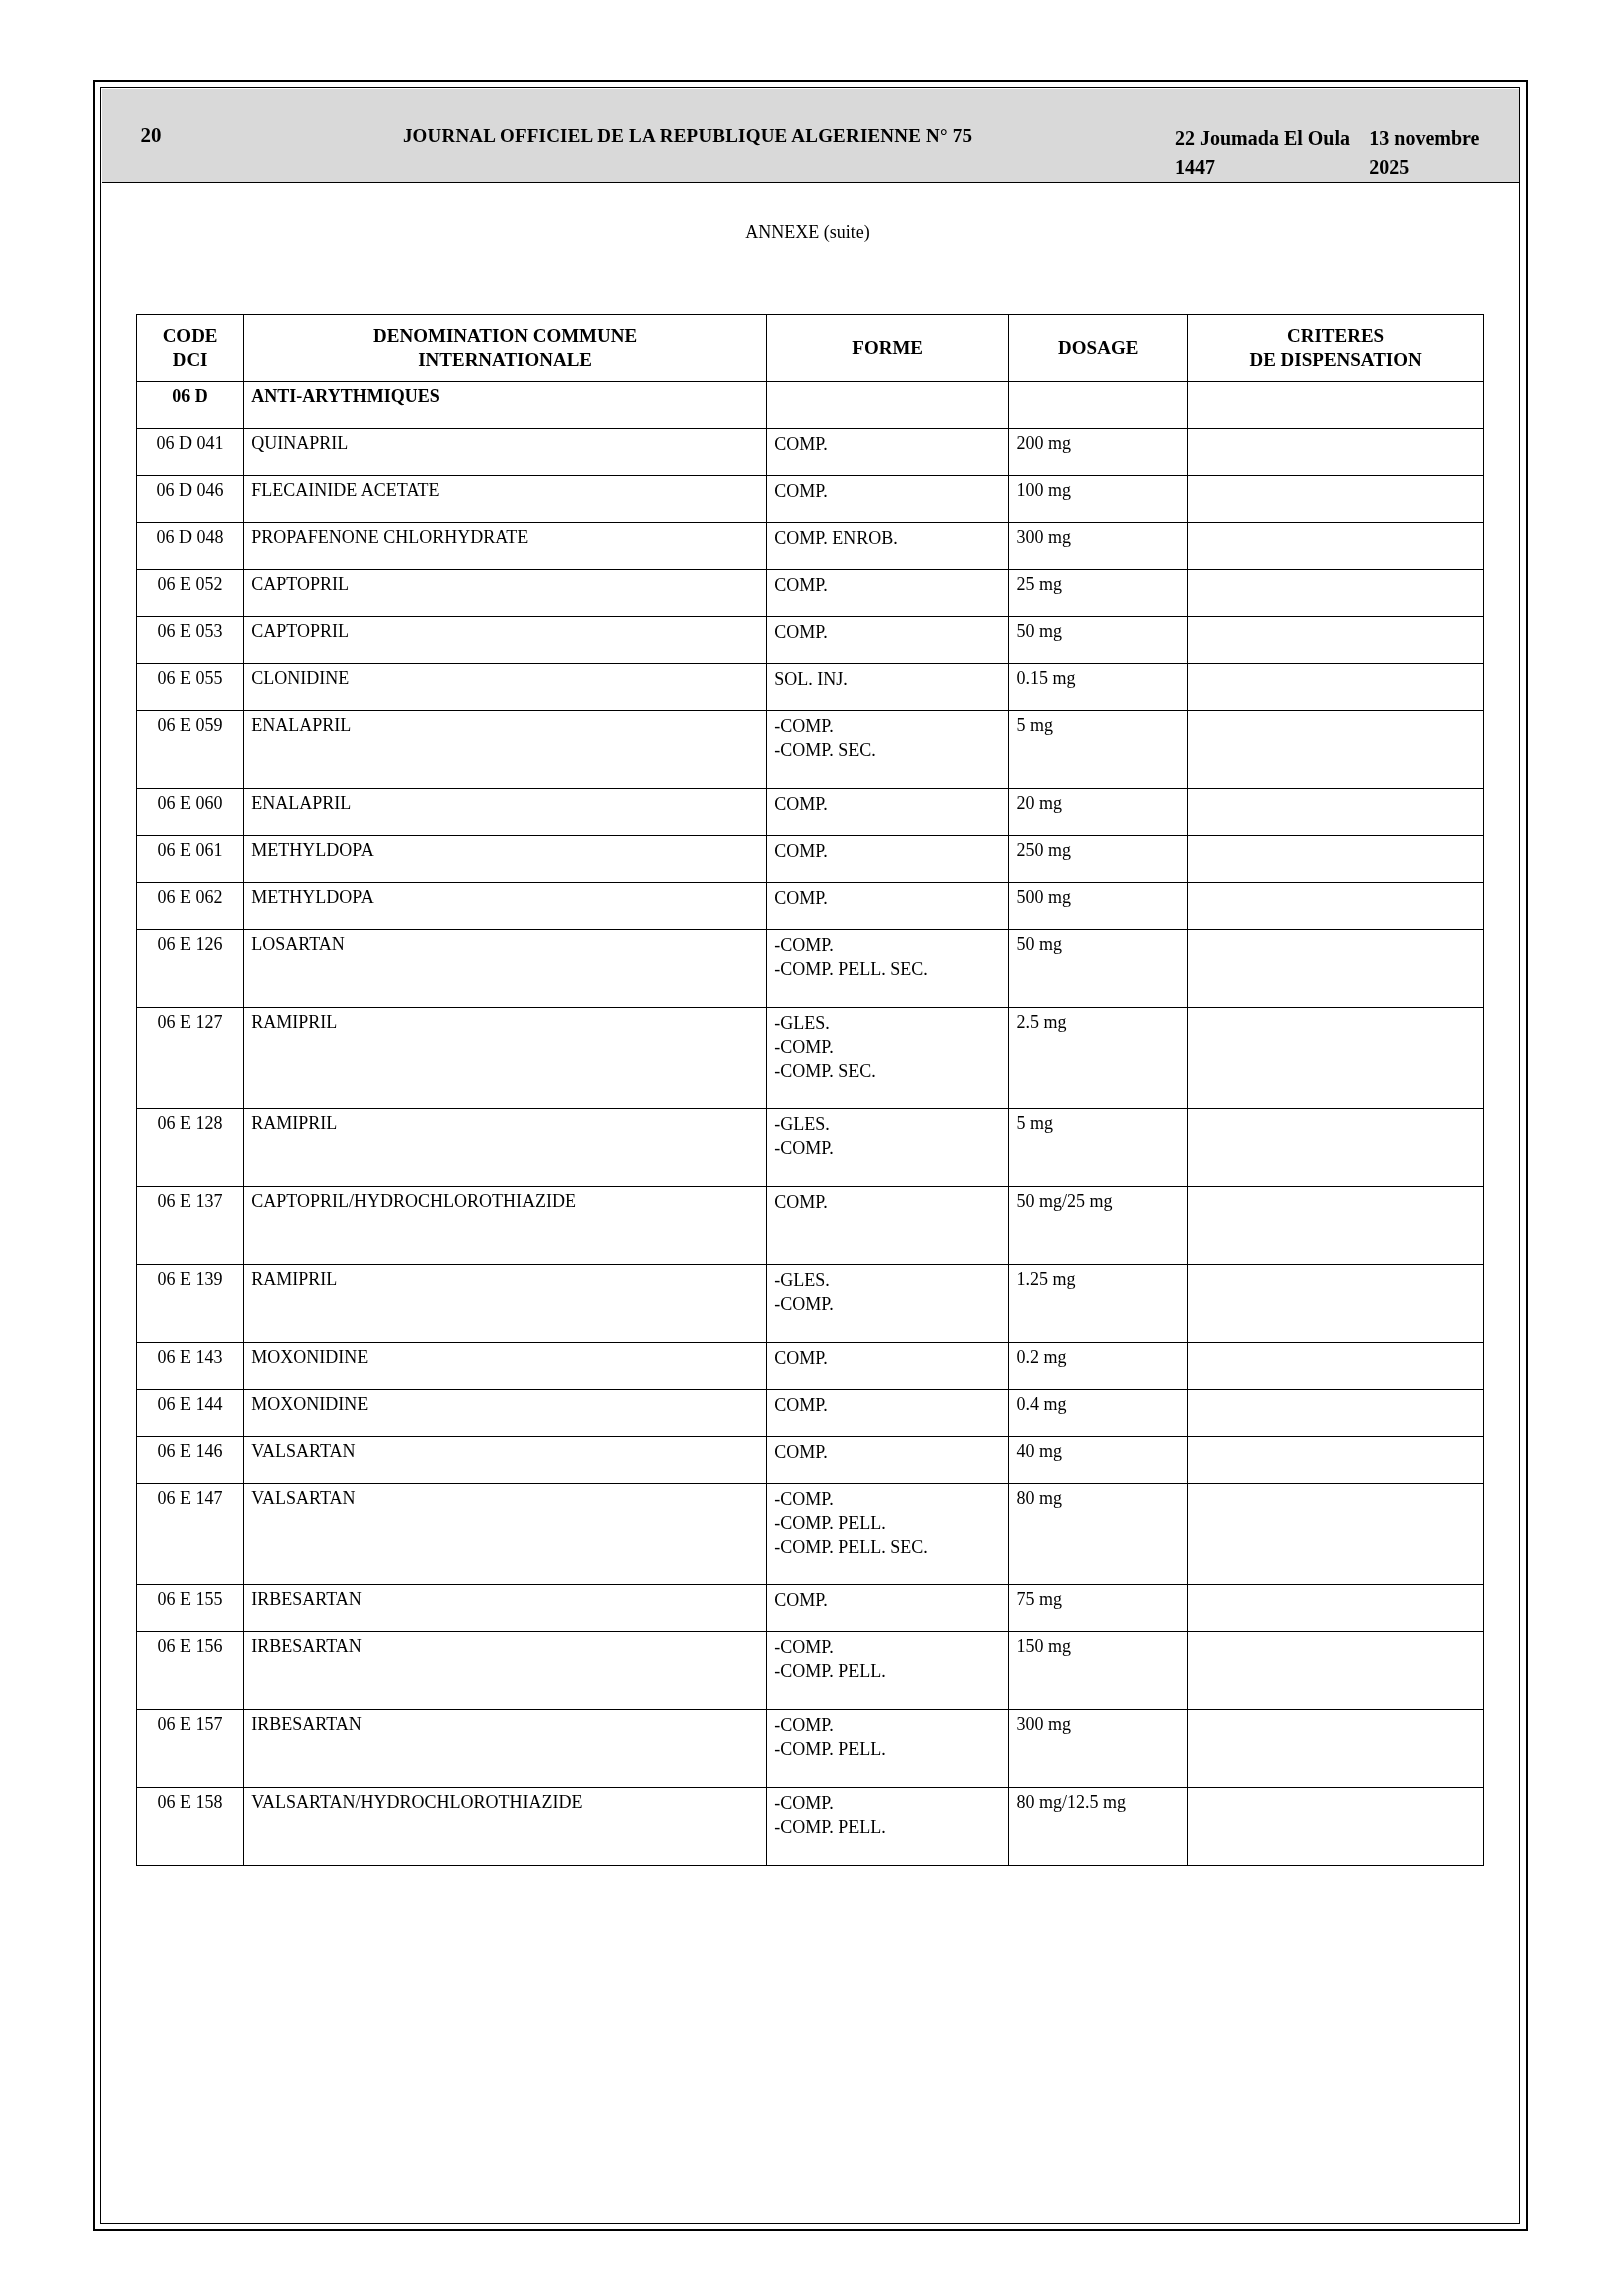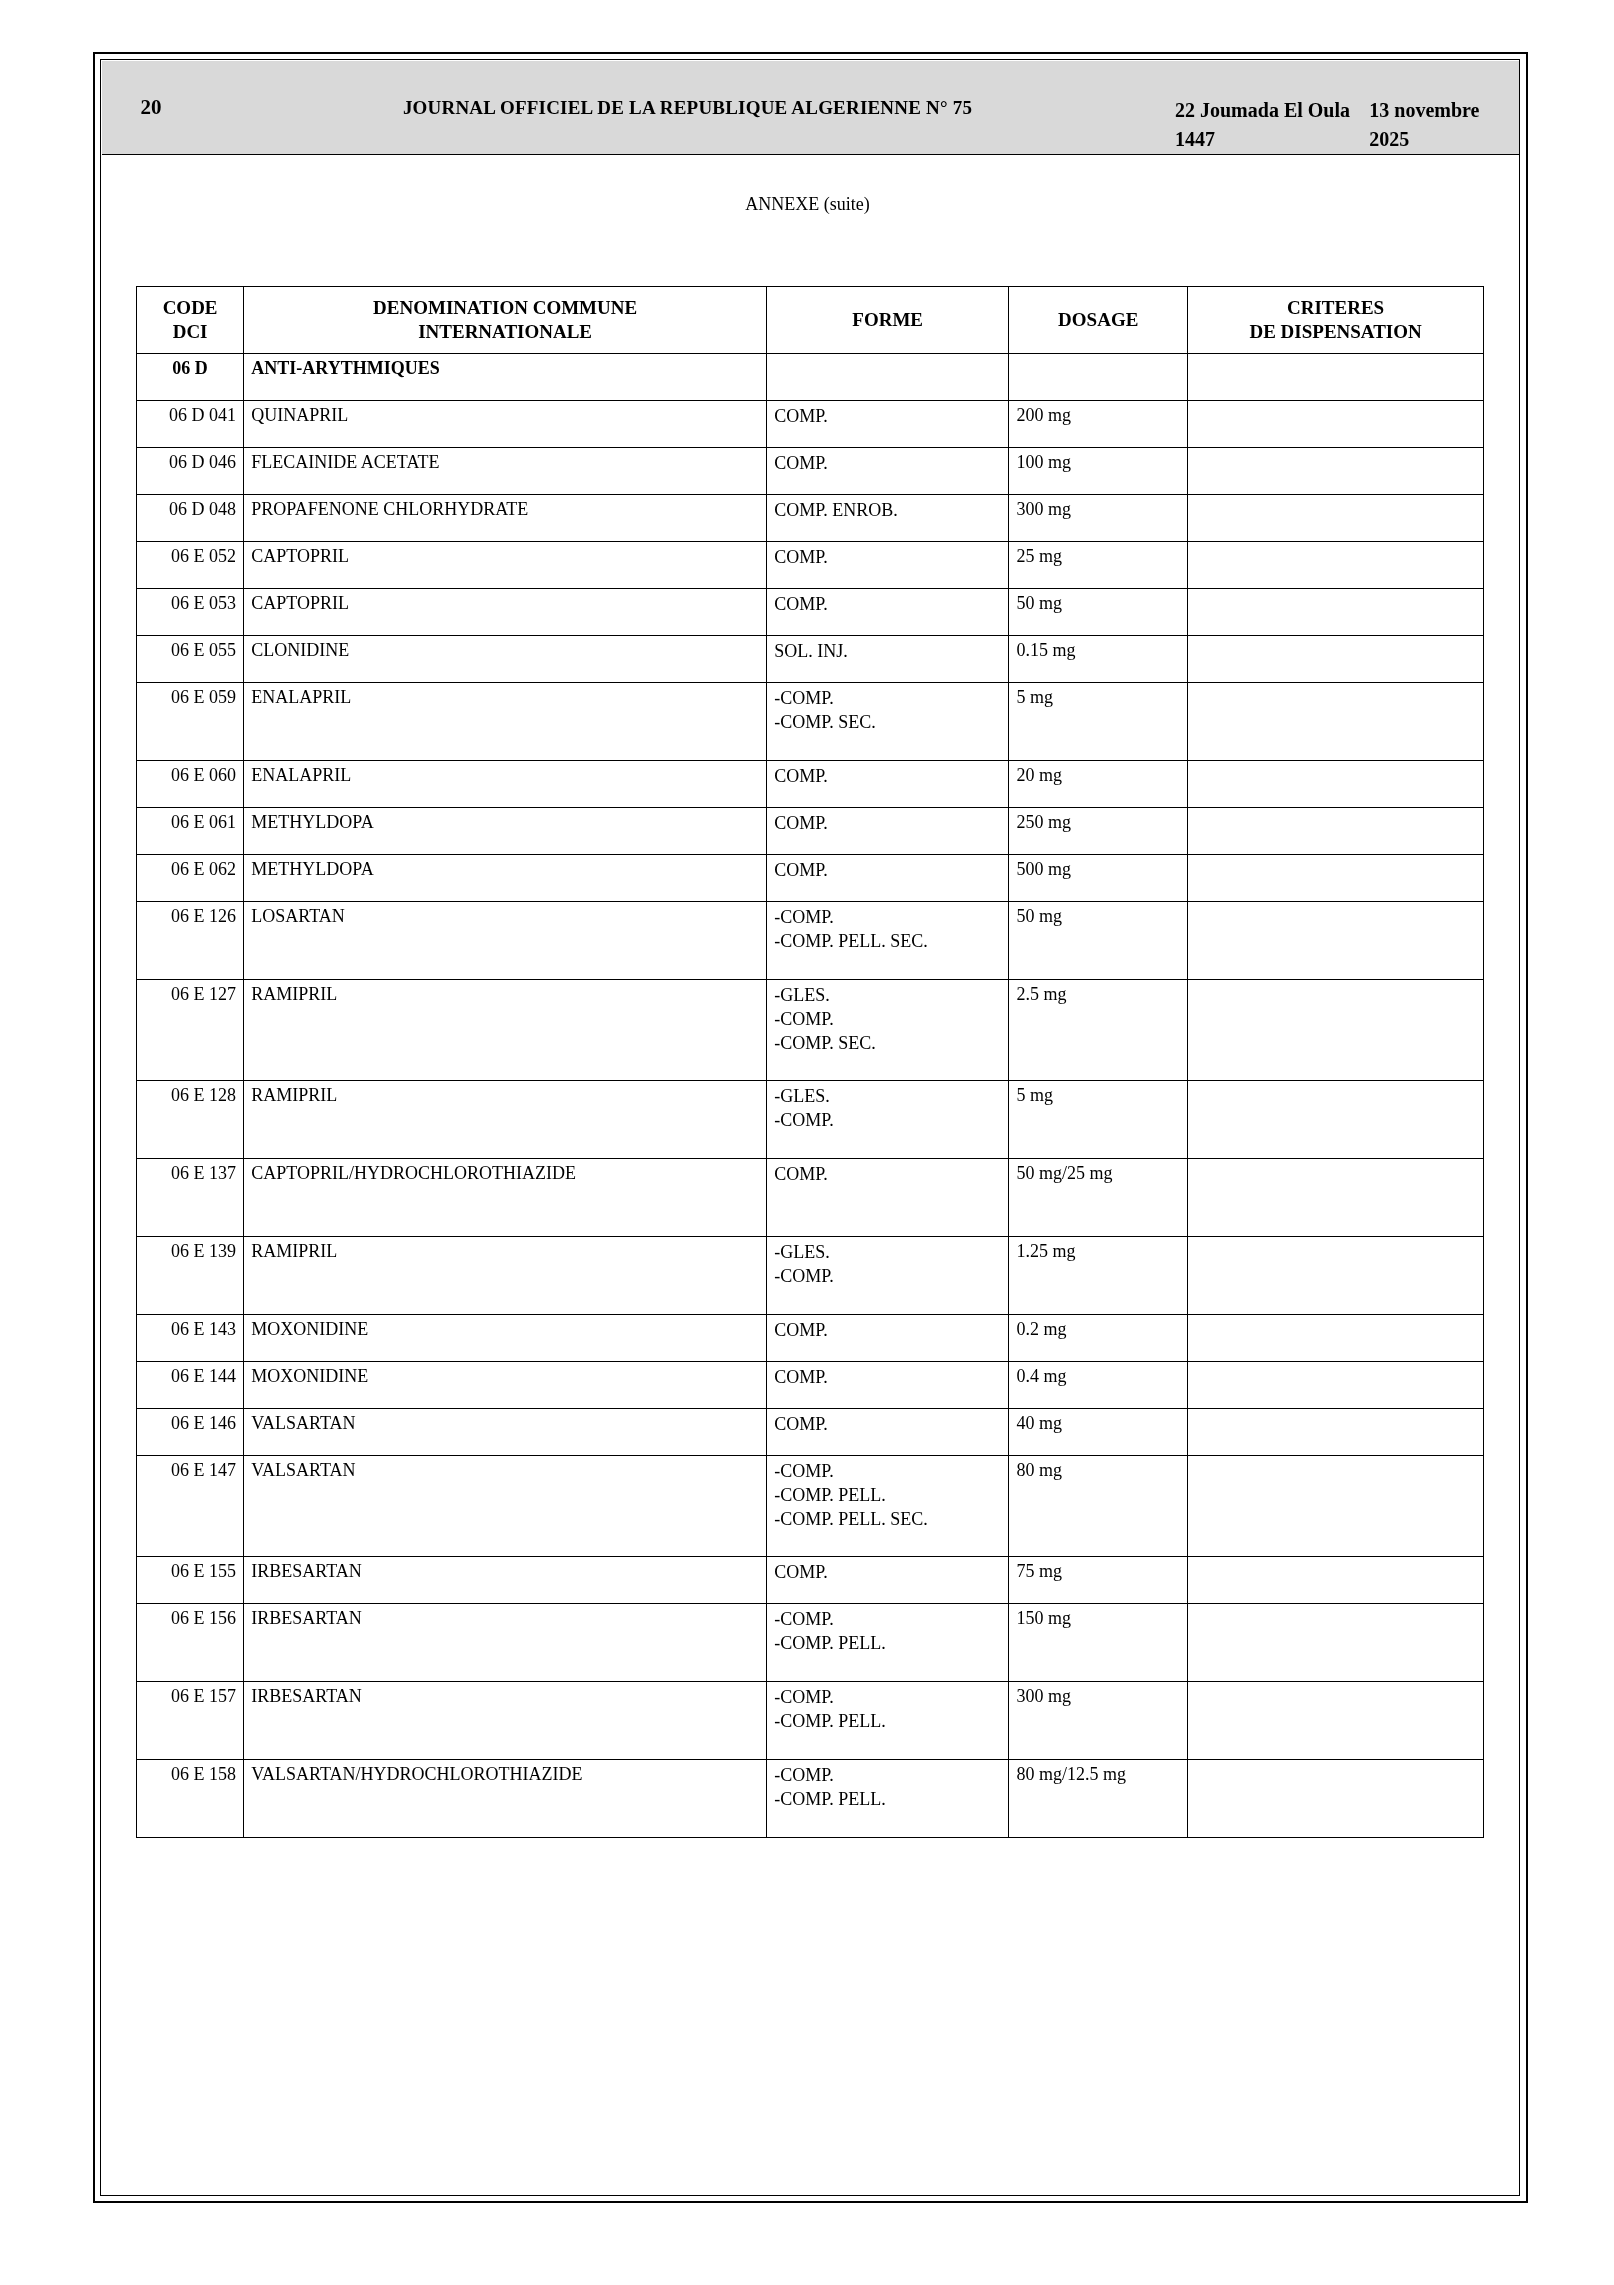--- a/index.html
+++ b/index.html
@@ -12,20 +12,21 @@
     height: 2285px;
     font-family: "Liberation Serif", serif;
     color: #000000;
   }
   .page {
     position: relative;
     width: 1615px;
     height: 1644px;
     box-sizing: border-box;
     padding: 52px 54px 80px 54px;
+    margin-top: 28px;
   }
   .outer-frame {
     position: absolute;
     left: 93px;
     top: 52px;
     width: 1435px;
     height: 2151px;
     border: 2.7px solid #000;
     box-sizing: border-box;
   }
@@ -111,21 +112,21 @@
     padding: 9px 5.4px;
     line-height: 1.25;
   }
   col.c-code { width: 100px; }
   col.c-dci  { width: 488px; }
   col.c-forme{ width: 226px; }
   col.c-dos  { width: 167px; }
   col.c-crit { width: 276px; }
 
   td.code {
-    text-align: right;
+    text-align: center;
     white-space: nowrap;
   }
   td.code.group {
     text-align: center;
     font-weight: bold;
   }
   td.dci.group {
     font-weight: bold;
   }
   .multi-line {

